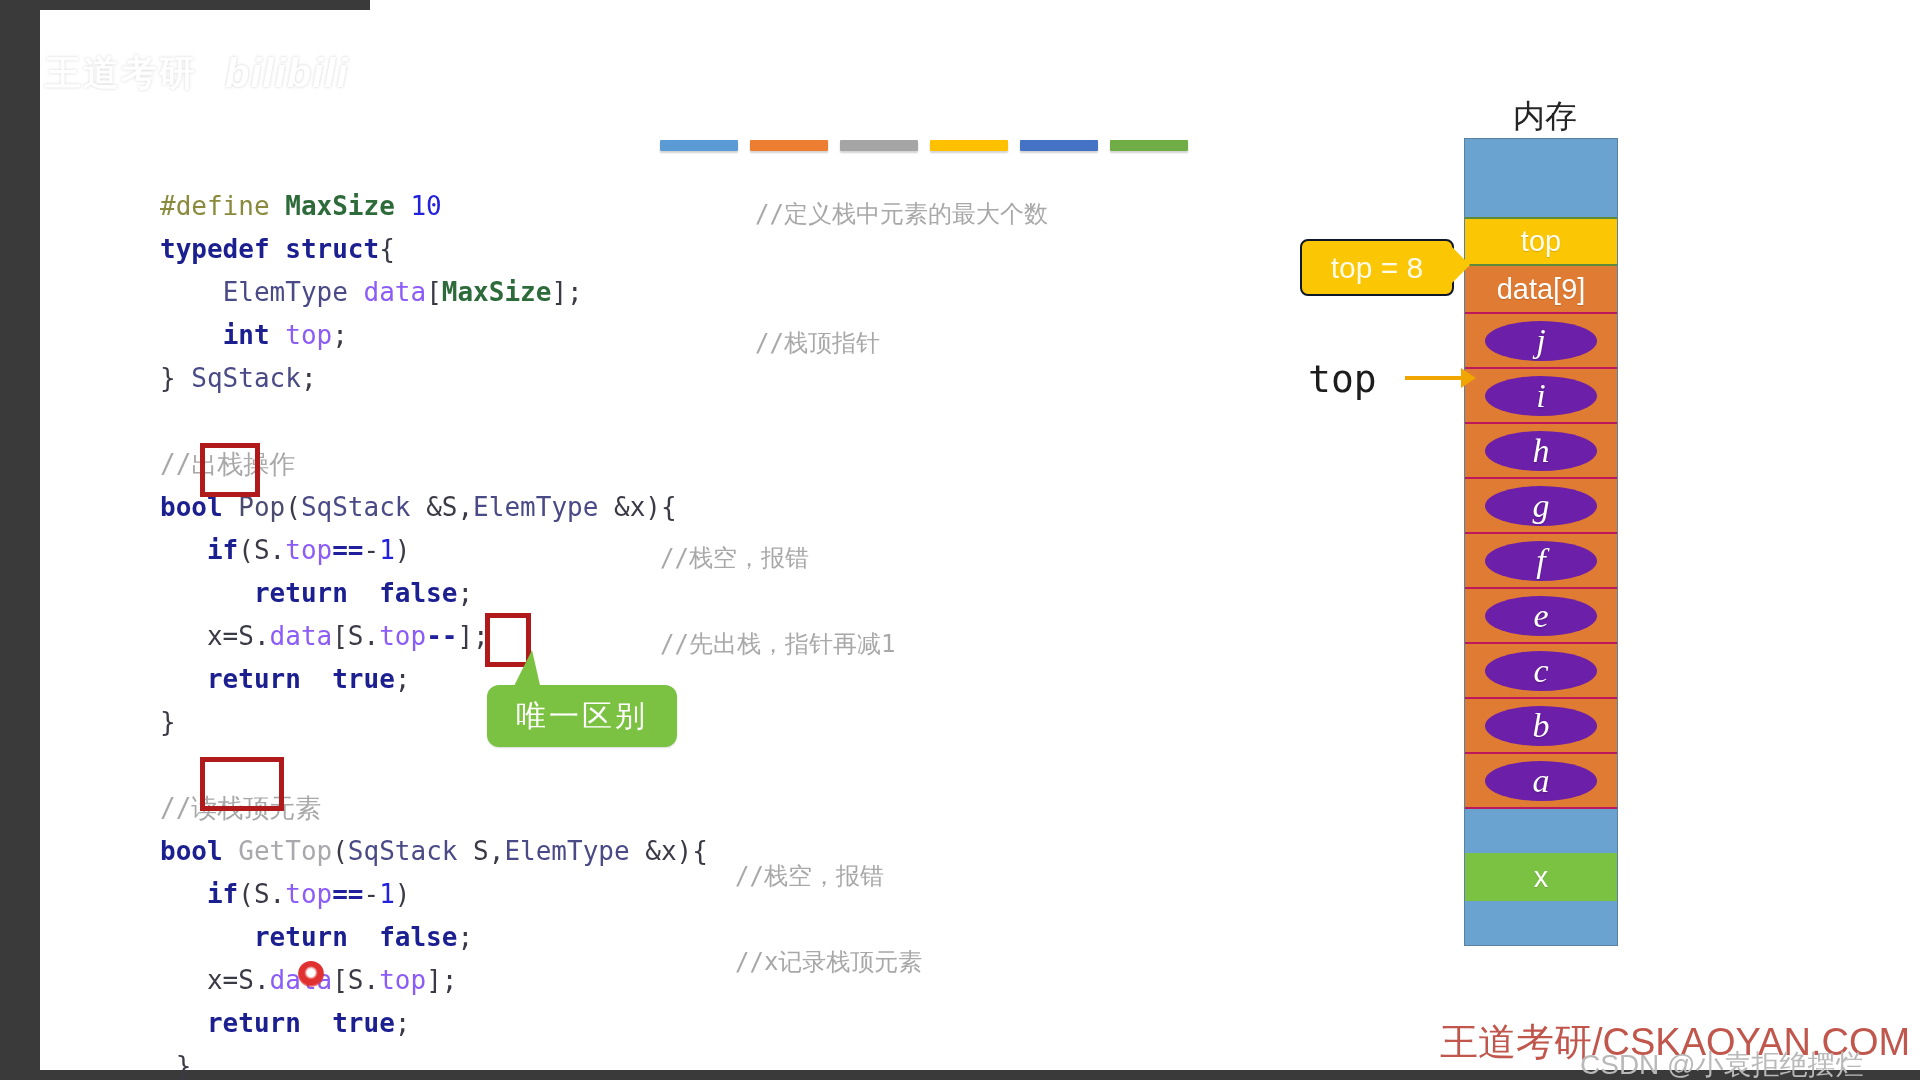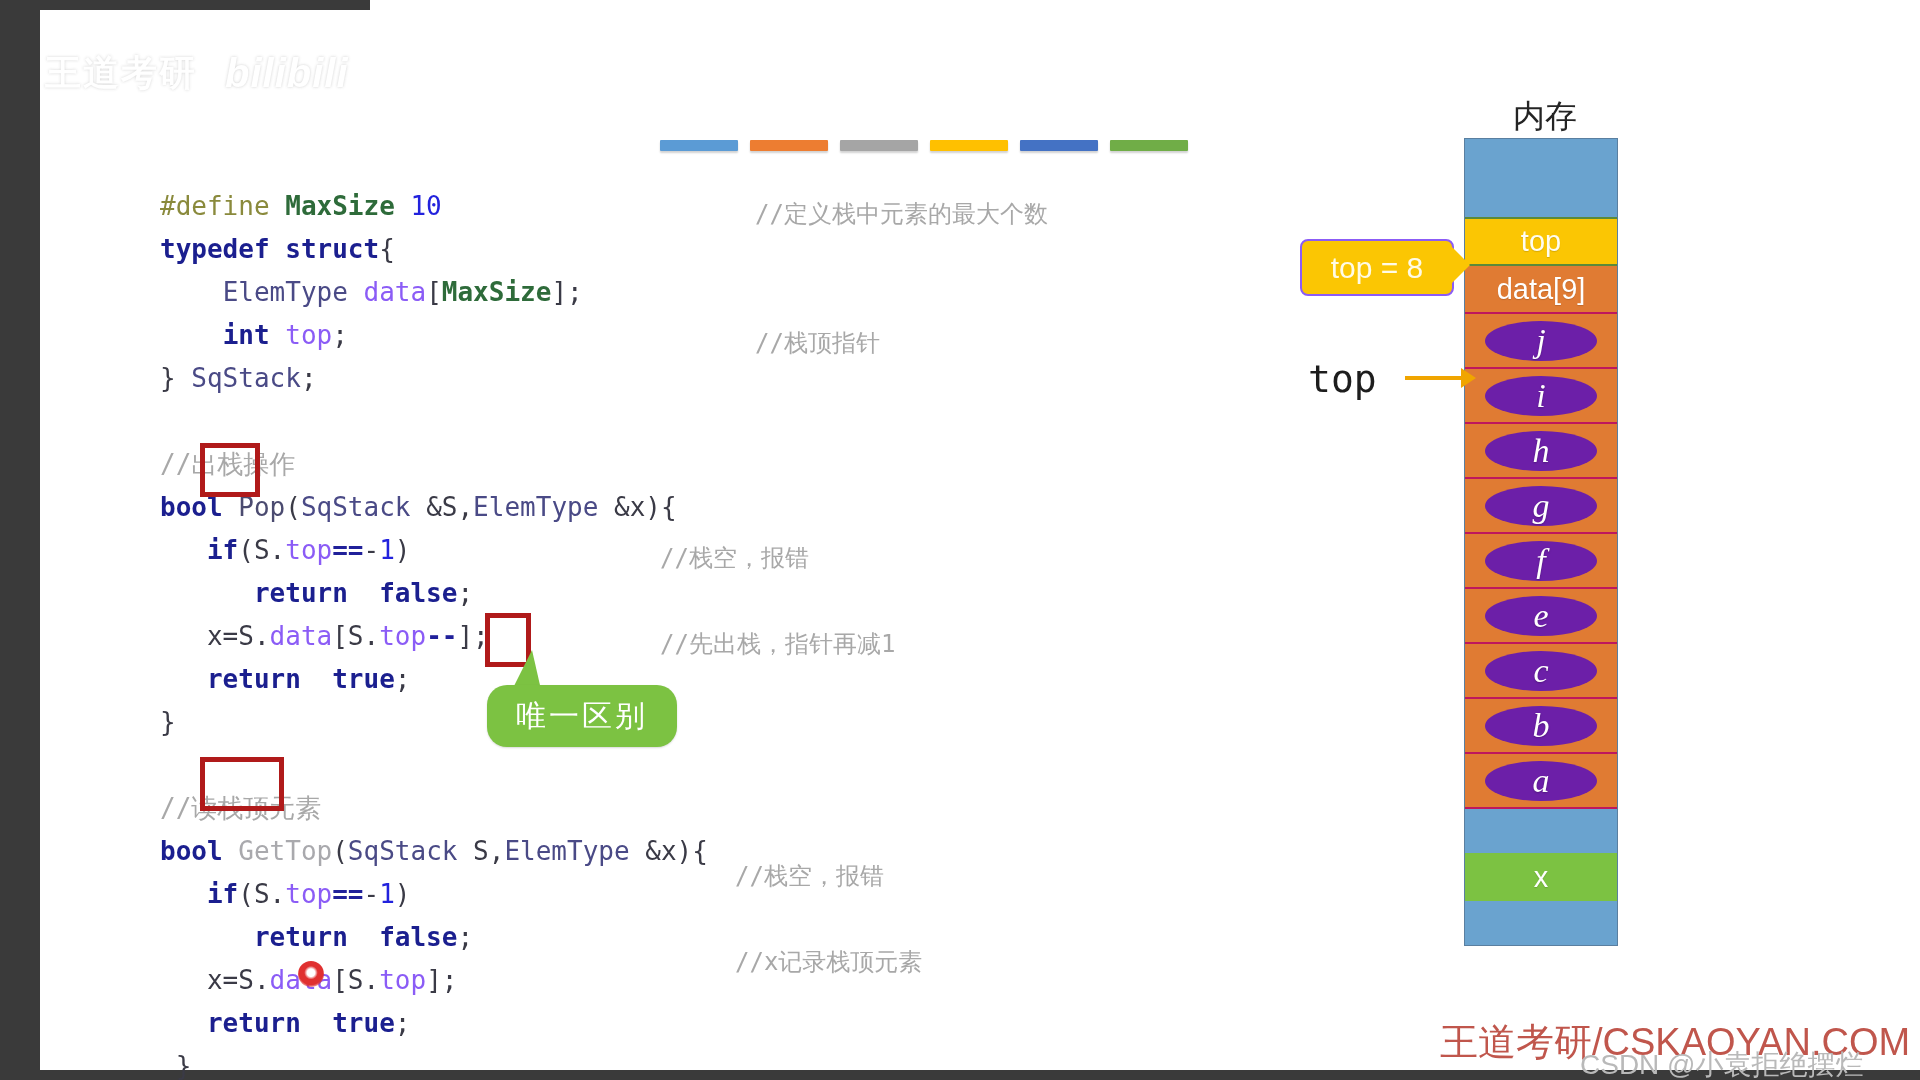--- a/index.html
+++ b/index.html
@@ -133,21 +133,21 @@
     border: 5px solid #b01a1a;
     box-sizing: border-box;
     background: transparent;
     pointer-events: none;
   }
 
   
   .callout {
     position: absolute;
     background: #7cc242;
-    border-radius: 20px;
+    border-radius: 12px;
     color: #ffffff;
     font-size: 30px;
     letter-spacing: 3px;
     display: flex;
     align-items: center;
     justify-content: center;
     box-shadow: 0 1px 2px rgba(0,0,0,0.15);
   }
   .callout-tail {
     position: absolute;
@@ -224,21 +224,21 @@
   }
 
   
   .topcall {
     position: absolute;
     left: 1300px;
     top: 239px;
     width: 150px;
     height: 53px;
     background: #fbc603;
-    border: 2px solid #8b5cf6;
+    border: 2px solid #0f172a;
     border-radius: 8px;
     color: #fffbe6;
     font-size: 30px;
     display: flex;
     align-items: center;
     justify-content: center;
   }
   .topcall-arrow {
     position: absolute;
     left: 1448px;

